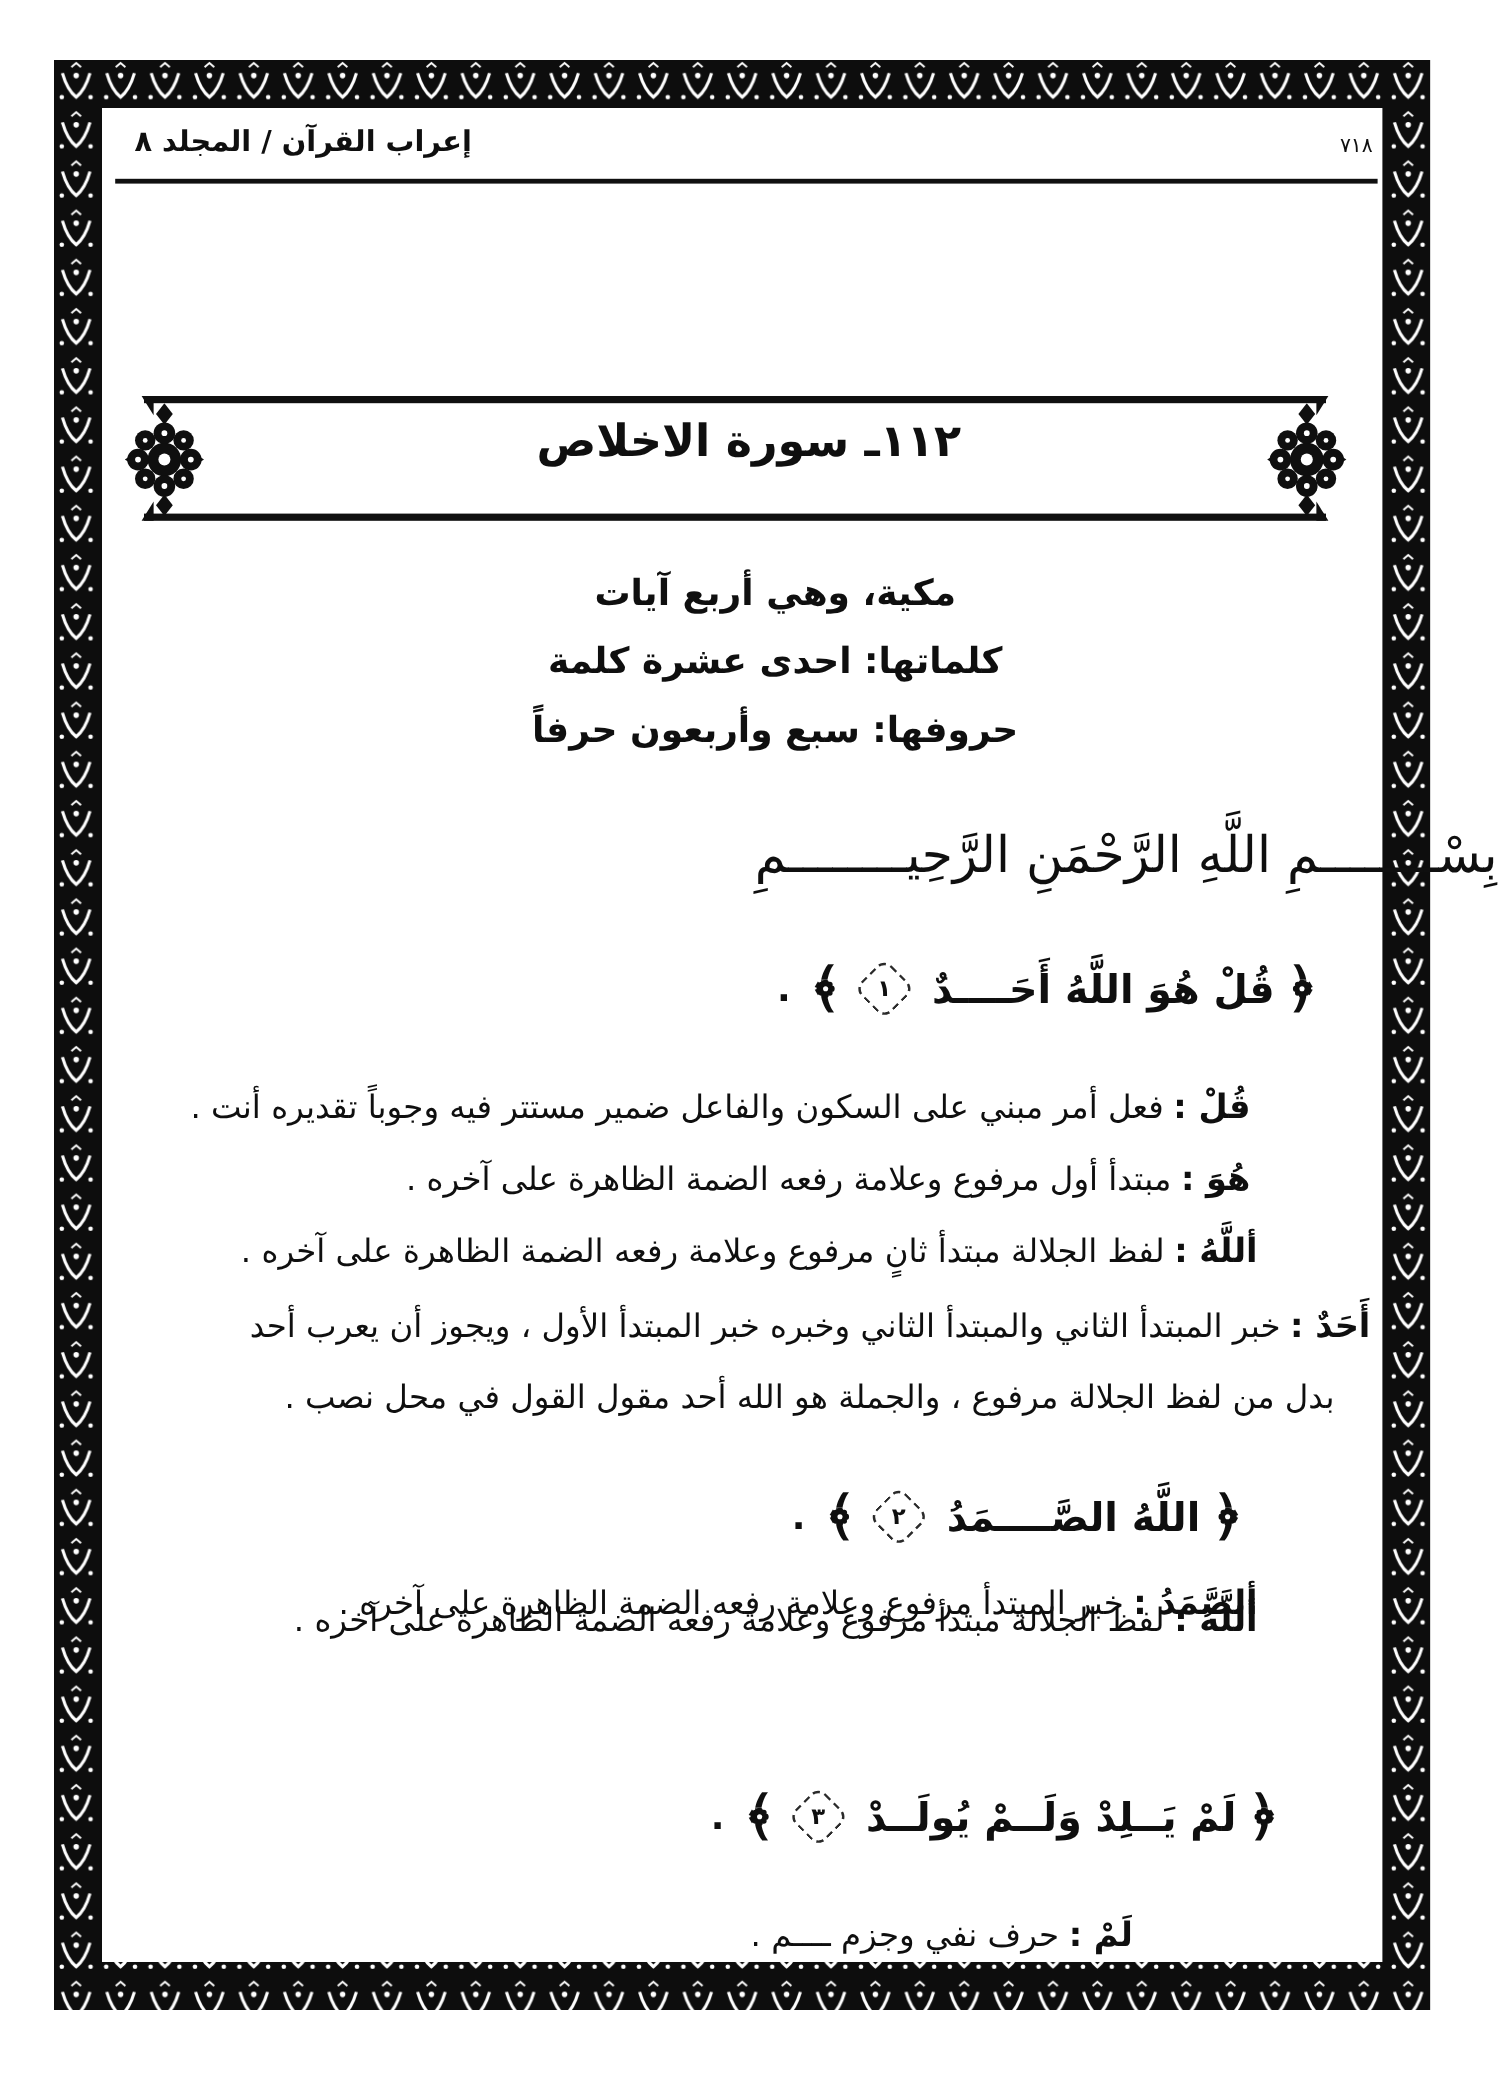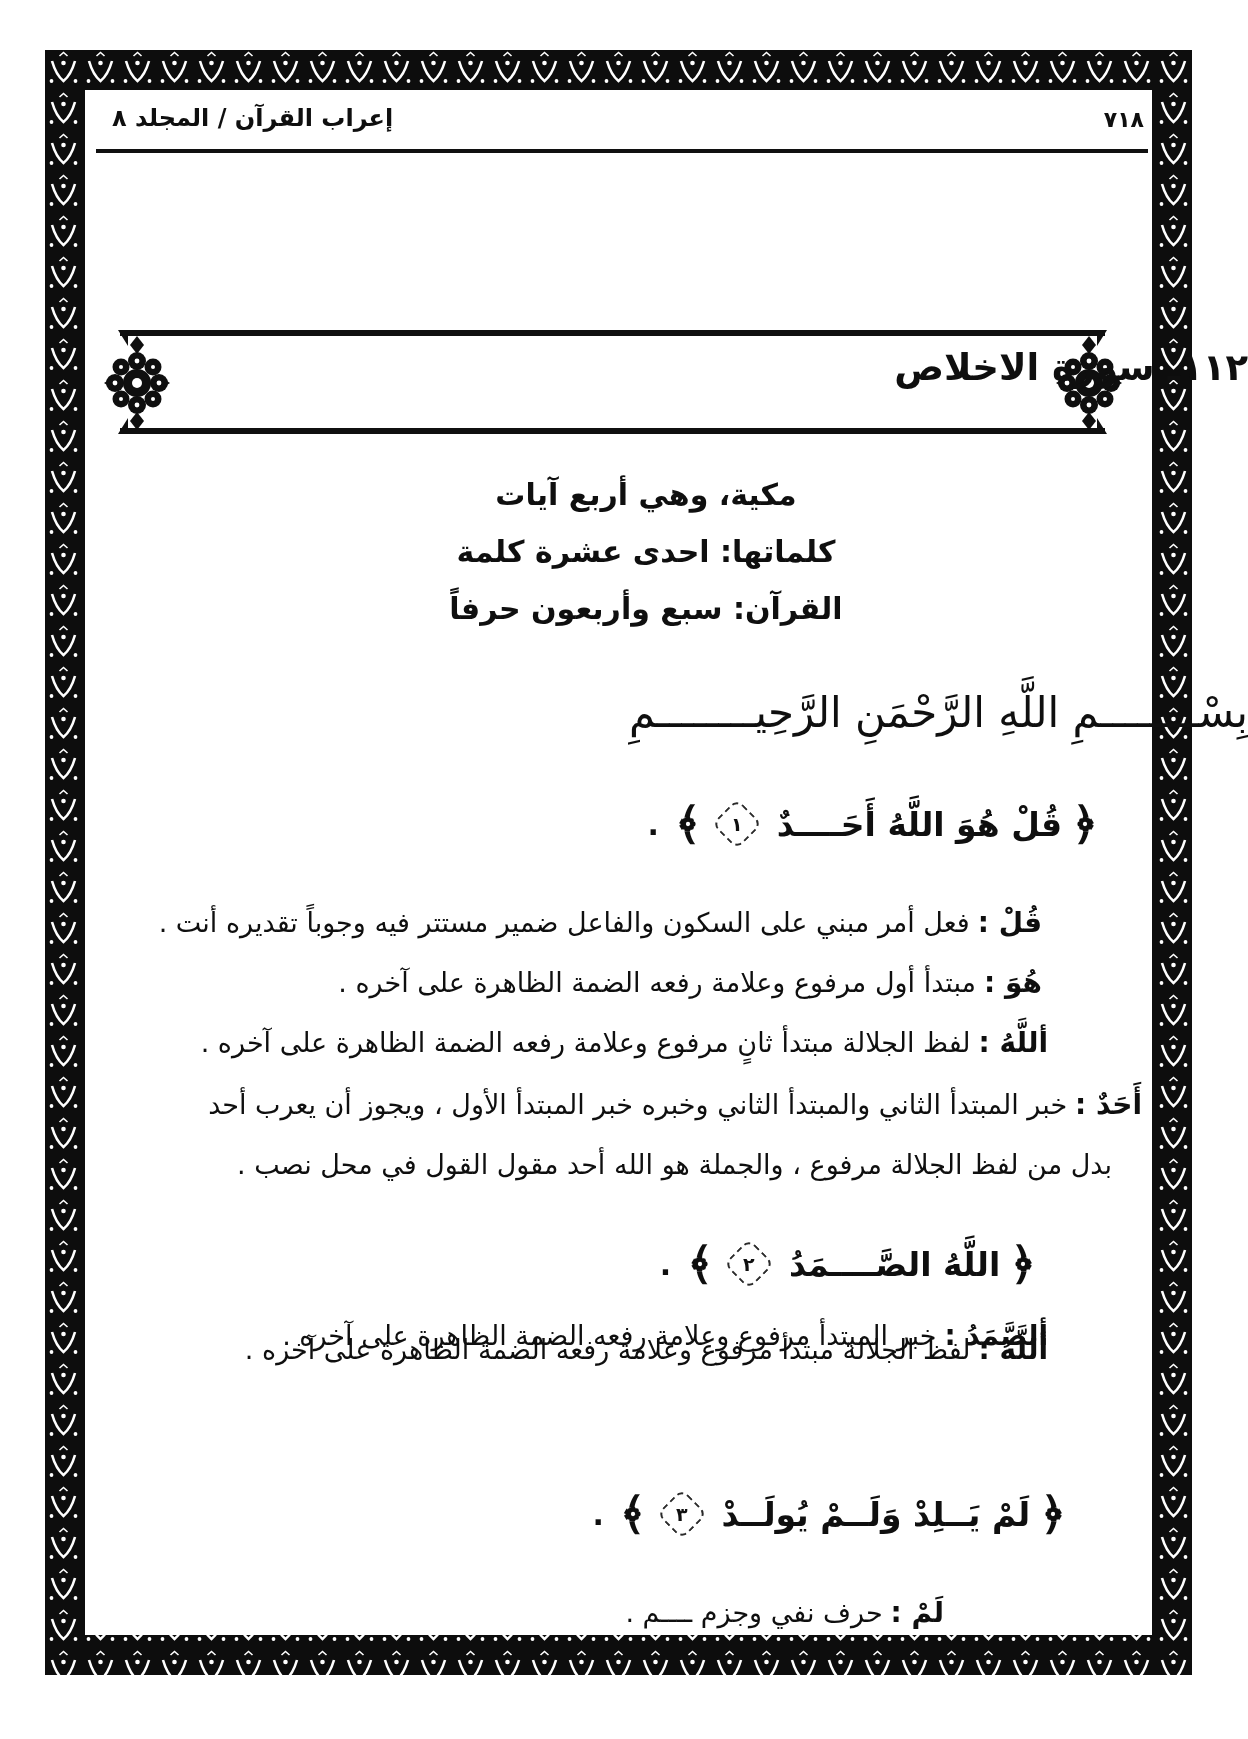--- a/index.html
+++ b/index.html
@@ -10,37 +10,37 @@
     background:#ffffff; overflow:hidden;
   }
   
   .frame-svg { position:absolute; left:45px; top:50px; }
   
   .header-row {
     position:absolute; left:112px; right:104px; top:104px;
     display:flex; justify-content:space-between; align-items:flex-end;
   }
   .header-title { font-size:24px; font-weight:bold; direction:rtl; }
-  .header-page-number { font-size:22px; font-weight:bold; letter-spacing:2px; }
+  .header-page-number { font-size:17px; font-weight:normal; letter-spacing:2px; }
   .header-rule { position:absolute; left:96px; right:100px; top:149px; height:4px; background:#101010; }
   
   .banner-line { position:absolute; left:120px; width:985px; height:6px; background:#101010; }
   .banner-line.top { top:330px; }
   .banner-line.bottom { top:428px; }
   .banner-line::before, .banner-line::after { content:""; position:absolute; top:0; width:0; height:0; }
   .banner-line.top::before { left:-2px; border-left:10px solid transparent; border-top:16px solid #101010; }
   .banner-line.top::after  { right:-2px; border-right:10px solid transparent; border-top:16px solid #101010; }
   .banner-line.bottom::before { left:-2px; bottom:0; top:auto; border-left:10px solid transparent; border-bottom:16px solid #101010; }
   .banner-line.bottom::after  { right:-2px; bottom:0; top:auto; border-right:10px solid transparent; border-bottom:16px solid #101010; }
   .rosette { position:absolute; top:336px; }
   .rosette.left { left:94px; }
   .rosette.right { left:1046px; }
   .banner-title {
     position:absolute; left:0; right:0; top:346px;
-    text-align:right; direction:rtl;
+    text-align:center; direction:rtl;
     font-size:37px; font-weight:bold;
   }
   
   .intro {
     position:absolute; left:0; right:0; top:466px;
     text-align:center; direction:rtl;
     font-size:30px; font-weight:bold; line-height:57px;margin-left:44px;
   }
   
   .basmala {
@@ -159,21 +159,21 @@
     <circle cx="27" cy="31" r="2" fill="#ffffff"></circle>
       <circle cx="59" cy="31" r="2" fill="#ffffff"></circle>
     <circle cx="27" cy="63" r="2" fill="#ffffff"></circle>
       <circle cx="59" cy="63" r="2" fill="#ffffff"></circle>
   </svg>
   <div class="banner-title">١١٢ـ سورة الاخلاص</div>
 
   <div class="intro">
     <div>مكية، وهي أربع آيات</div>
     <div>كلماتها: احدى عشرة كلمة</div>
-    <div>القرآن: سبع وأربعون حرفاً</div>
+    <div>حروفها: سبع وأربعون حرفاً</div>
   </div>
 
   <div class="basmala">بِسْــــــــمِ اللَّهِ الرَّحْمَنِ الرَّحِيــــــــمِ</div>
 
   <div class="verse verse1">
     <span class="bracket"><span>﴿</span>
       <svg class="flower" width="16" height="16" viewBox="0 0 18 18">
           <g fill="#0f0f0f">
             <circle cx="9" cy="3.5" r="3"></circle>
             <circle cx="9" cy="14.5" r="3"></circle>

